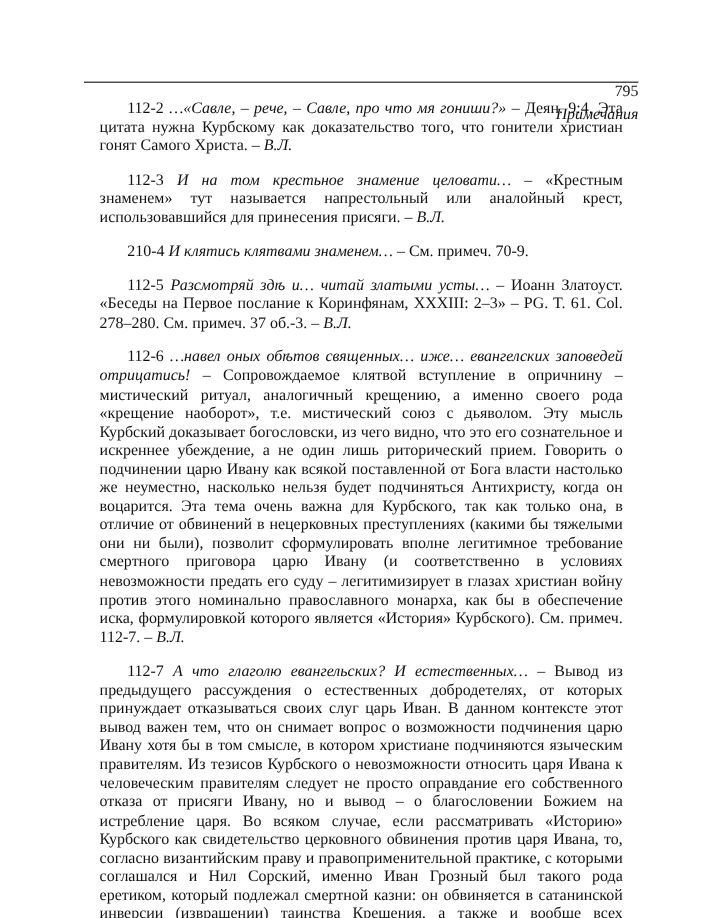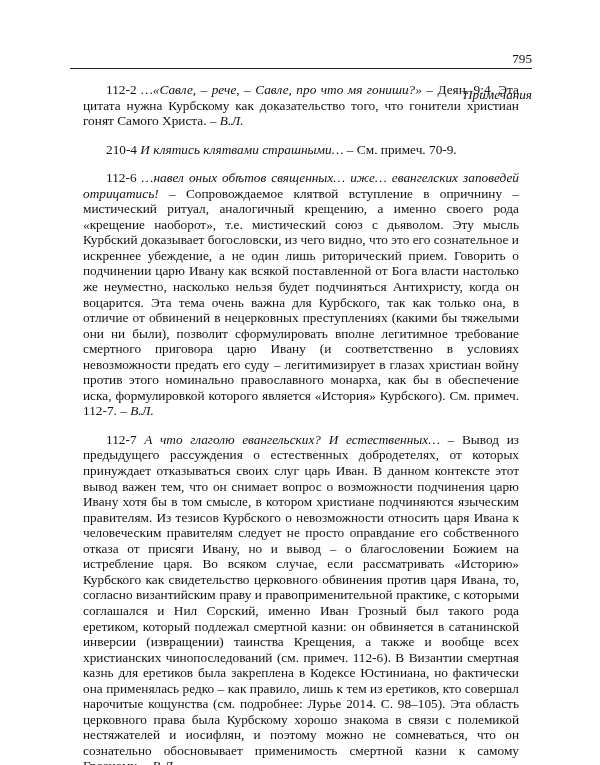--- a/index.html
+++ b/index.html
@@ -8,40 +8,42 @@
     position: absolute; left: 70px; top: 48px; width: 462px;
     font-family: "Liberation Serif", serif; color: #111;
   }
   .running-head {
     position: relative; height: 20px; font-size: 13.2px;
     border-bottom: 1.2px solid #222;
   }
   .running-head .title {
     position: absolute; left: 12px; right: 0; text-align: right; top: 3px; font-style: italic; margin-top: 36px;
   }
-  .running-head .pageno { position: absolute; right: 0; top: 3px; }
+  .running-head .pageno { position: absolute; right: 0; top: 20px; }
   .notes { margin-top: 6px; font-size: 13.3px; line-height: 15.55px; text-align: justify; hyphens: manual; }
   .note { text-indent: 23px; margin: 13px; }
   .note .num { font-style: normal; }
   .note .lemma { font-style: italic; }
   .note .sig { font-style: italic; }
 </style>
 </head>
 <body>
 
 <div class="page">
   <div class="running-head">
     <span class="title">Примечания</span>
     <span class="pageno">795</span>
   </div>
 
   <div class="notes">
     <p class="note"><span class="num">112-2</span> <span class="lemma">…«Савле, – рече, – Савле, про что мя гониши?»</span><span> – Деян. 9:4. Эта цитата нужна Курбскому как доказательство того, что гонители христиан гонят Самого Христа. – </span><span class="sig">В.Л.</span></p>
 
+    <p class="note"><span class="num">112-3</span> <span class="lemma">И на том крестьное знамение целовати…</span><span> – «Крестным знаменем» тут называется напрестольный или аналойный крест, использовавшийся для принесения присяги. – </span><span class="sig">В.Л.</span></p>
 
-    <p class="note"><span class="num">210-4</span> <span class="lemma">И клятись клятвами страшными…</span><span> – См. примеч. 70-9.</span><span class="sig"></span></p>
+    <p class="note"><span class="num">210-4</span> <span class="lemma">И клятись клятвами знаменем…</span><span> – См. примеч. 70-9.</span><span class="sig"></span></p>
 
+    <p class="note"><span class="num">112-5</span> <span class="lemma">Разсмотряй здѣ и… читай златыми усты…</span><span> – Иоанн Златоуст. «Беседы на Первое послание к Коринфянам, XXXIII: 2–3» – PG. T. 61. Col. 278–280. См. примеч. 37 об.-3. – </span><span class="sig">В.Л.</span></p>
 
     <p class="note"><span class="num">112-6</span> <span class="lemma">…навел оных обѣтов священных… иже… евангелских заповедей отрицатись!</span><span> – Сопровождаемое клятвой вступление в опричнину – мистический ритуал, аналогичный крещению, а именно своего рода «крещение наоборот», т.е. мистический союз с дьяволом. Эту мысль Курбский доказывает богословски, из чего видно, что это его сознательное и искреннее убеждение, а не один лишь риторический прием. Говорить о подчинении царю Ивану как всякой поставленной от Бога власти настолько же неуместно, насколько нельзя будет подчиняться Антихристу, когда он воцарится. Эта тема очень важна для Курбского, так как только она, в отличие от обвинений в нецерковных преступлениях (какими бы тяжелыми они ни были), позволит сформулировать вполне легитимное требование смертного приговора царю Ивану (и соответственно в условиях невозможности предать его суду – легитимизирует в глазах христиан войну против этого номинально православного монарха, как бы в обеспечение иска, формулировкой которого является «История» Курбского). См. примеч. 112-7. – </span><span class="sig">В.Л.</span></p>
 
     <p class="note"><span class="num">112-7</span> <span class="lemma">А что глаголю евангельских? И естественных…</span><span> – Вывод из предыдущего рассуждения о естественных добродетелях, от которых принуждает отказываться своих слуг царь Иван. В данном контексте этот вывод важен тем, что он снимает вопрос о возможности подчинения царю Ивану хотя бы в том смысле, в котором христиане подчиняются языческим правителям. Из тезисов Курбского о невозможности относить царя Ивана к человеческим правителям следует не просто оправдание его собственного отказа от присяги Ивану, но и вывод – о благословении Божием на истребление царя. Во всяком случае, если рассматривать «Историю» Курбского как свидетельство церковного обвинения против царя Ивана, то, согласно византийским праву и правоприменительной практике, с которыми соглашался и Нил Сорский, именно Иван Грозный был такого рода еретиком, который подлежал смертной казни: он обвиняется в сатанинской инверсии (извращении) таинства Крещения, а также и вообще всех христианских чинопоследований (см. примеч. 112-6). В Византии смертная казнь для еретиков была закреплена в Кодексе Юстиниана, но фактически она применялась редко – как правило, лишь к тем из еретиков, кто совершал нарочитые кощунства (см. подробнее: Лурье 2014. С. 98–105). Эта область церковного права была Курбскому хорошо знакома в связи с полемикой нестяжателей и иосифлян, и поэтому можно не сомневаться, что он сознательно обосновывает применимость смертной казни к самому Грозному. – </span><span class="sig">В.Л.</span></p>
   </div>
 </div>
 
 </body></html>

